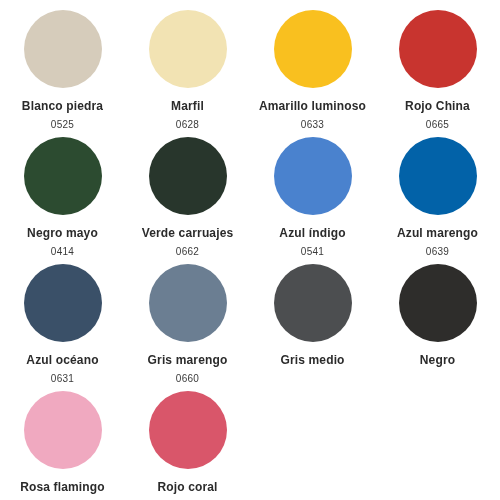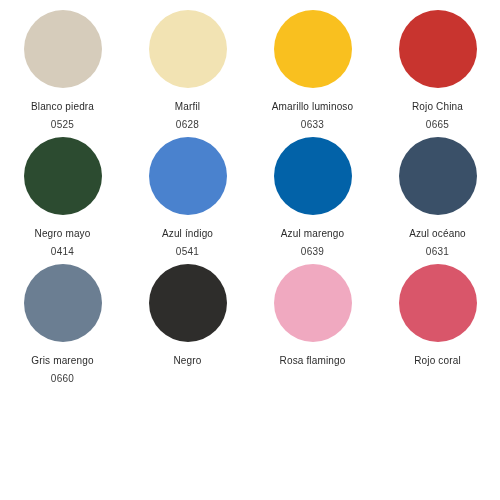--- a/index.html
+++ b/index.html
@@ -31,26 +31,27 @@
     box-sizing: border-box;
   }
   .swatch-disc {
     width: 78px;
     height: 78px;
     border-radius: 50%;
     flex: 0 0 auto;
   }
   .swatch-name {
     margin-top: 14px;
-    font-size: 10px;
+    font-size: 12px;
     line-height: 9px;
     color: #2b2b2b;
     text-align: center;
     letter-spacing: 0.15px;
     white-space: nowrap;
+    font-weight: bold;
   }
   .swatch-code {
     margin-top: 9px;
     font-size: 10px;
     line-height: 9px;
     color: #3a3a3a;
     letter-spacing: 0.3px;
     white-space: nowrap;
   }
 </style>
@@ -77,40 +78,49 @@
       <div class="swatch-disc" style="background: rgb(200, 52, 47);"></div>
       <div class="swatch-name">Rojo China</div>
       <div class="swatch-code">0665</div>
     </div>
     <div class="swatch-cell">
       <div class="swatch-disc" style="background: rgb(44, 75, 48);"></div>
       <div class="swatch-name">Negro mayo</div>
       <div class="swatch-code">0414</div>
     </div>
     <div class="swatch-cell">
+      <div class="swatch-disc" style="background: rgb(40, 54, 44);"></div>
+      <div class="swatch-name">Verde carruajes</div>
+      <div class="swatch-code">0662</div>
+    </div>
+    <div class="swatch-cell">
       <div class="swatch-disc" style="background: rgb(74, 130, 206);"></div>
       <div class="swatch-name">Azul índigo</div>
       <div class="swatch-code">0541</div>
     </div>
     <div class="swatch-cell">
       <div class="swatch-disc" style="background: rgb(2, 98, 168);"></div>
       <div class="swatch-name">Azul marengo</div>
       <div class="swatch-code">0639</div>
     </div>
     <div class="swatch-cell">
       <div class="swatch-disc" style="background: rgb(58, 80, 104);"></div>
       <div class="swatch-name">Azul océano</div>
       <div class="swatch-code">0631</div>
     </div>
     <div class="swatch-cell">
       <div class="swatch-disc" style="background: rgb(107, 126, 146);"></div>
       <div class="swatch-name">Gris marengo</div>
       <div class="swatch-code">0660</div>
     </div>
     <div class="swatch-cell">
+      <div class="swatch-disc" style="background: rgb(76, 78, 80);"></div>
+      <div class="swatch-name">Gris medio</div>
+    </div>
+    <div class="swatch-cell">
       <div class="swatch-disc" style="background: rgb(46, 45, 43);"></div>
       <div class="swatch-name">Negro</div>
     </div>
     <div class="swatch-cell">
       <div class="swatch-disc" style="background: rgb(240, 169, 192);"></div>
       <div class="swatch-name">Rosa flamingo</div>
     </div>
     <div class="swatch-cell">
       <div class="swatch-disc" style="background: rgb(217, 86, 106);"></div>
       <div class="swatch-name">Rojo coral</div>

